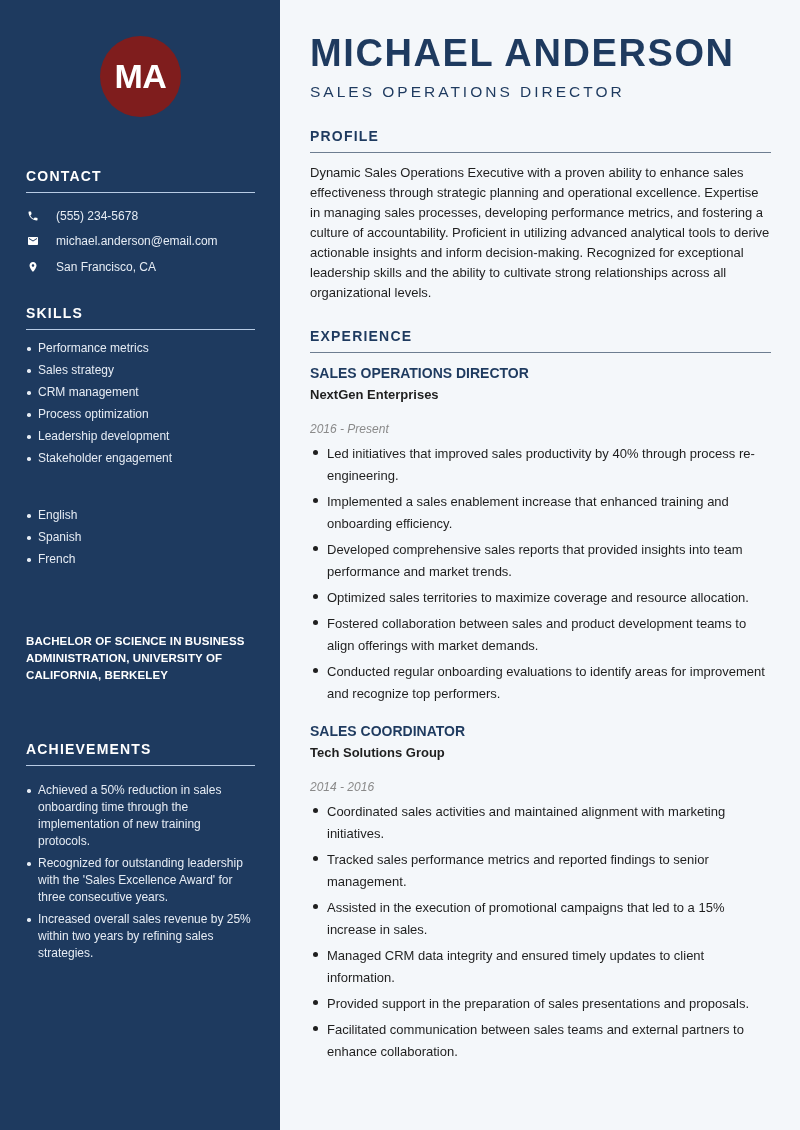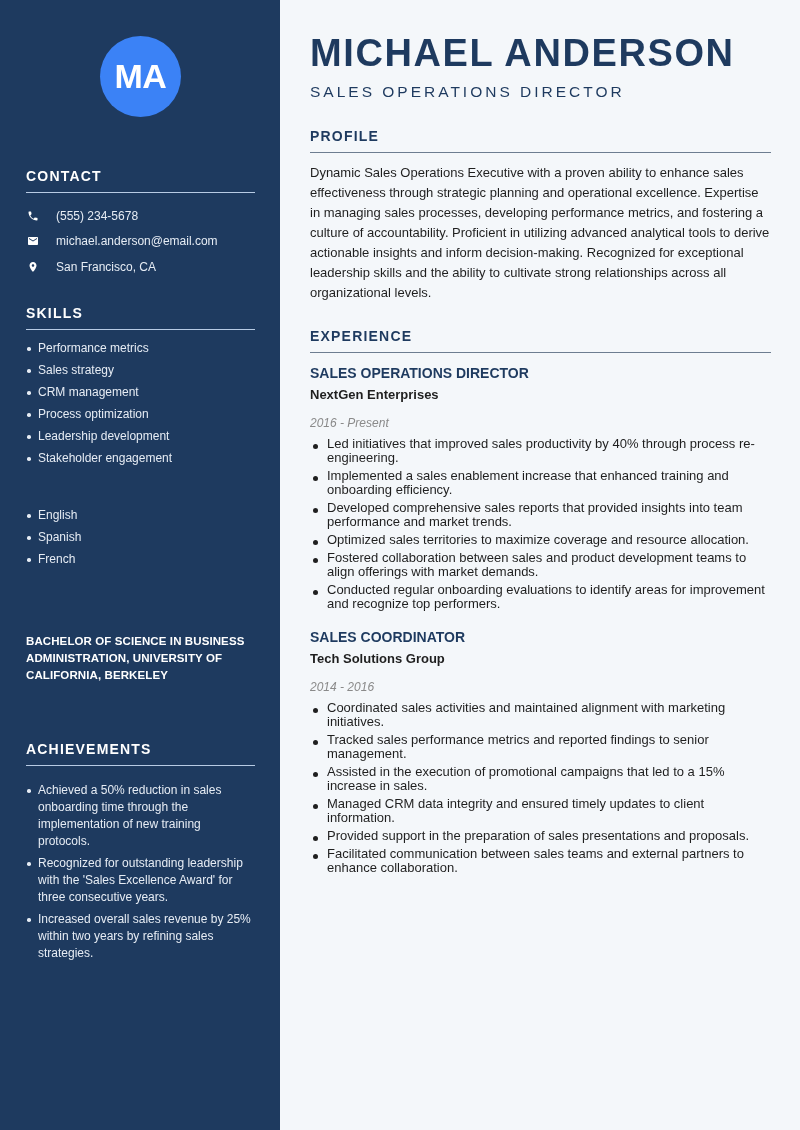--- a/index.html
+++ b/index.html
@@ -13,21 +13,21 @@
     .sidebar {
       position: absolute; left: 0; top: 0;
       width: 280px; height: 1130px;
       background: #1e3a5f;
       color: #ffffff;
       padding: 0 26px;
     }
     .avatar {
       position: absolute; left: 100px; top: 36px;
       width: 81px; height: 81px; border-radius: 50%;
-      background: #3b82f6;
+      background: #7f1d1d;
       color: #ffffff;
       font-weight: bold; font-size: 34px;
       display: flex; align-items: center; justify-content: center;
       letter-spacing: -0.5px;
     }
     .side-section { position: absolute; left: 26px; width: 229px; }
     .side-title {
       font-size: 14px; font-weight: bold; letter-spacing: 1.2px;
       color: #ffffff; padding-bottom: 8px;
       border-bottom: 1.5px solid #b8cbe4;
@@ -66,24 +66,24 @@
     .main-title {
       font-size: 14px; font-weight: bold; color: #1e3a5f; letter-spacing: 1.2px;
       padding-bottom: 8px; border-bottom: 1.5px solid #6d7d90;
     }
     .profile-text {
       margin-top: 10px; font-size: 13px; line-height: 20px; color: #1f1f1f;
     }
     .job { margin-top: 12px; }
     .job-role { font-size: 14px; font-weight: bold; color: #1e3a5f; }
     .job-company { font-size: 13px; font-weight: bold; color: #1f1f1f; margin-top: 6px; }
-    .job-dates { font-size: 12px; font-style: italic; color: #8a8a8a; margin-top: 14px; }
+    .job-dates { font-size: 12px; font-style: italic; color: #8a8a8a; margin-top: 20px; }
     .job-bullets { list-style: none; margin-top: 7px; }
     .job-bullets li {
-      font-size: 13px; line-height: 14px; color: #1f1f1f;
+      font-size: 13px; line-height: 22px; color: #1f1f1f;
       padding-left: 17px; position: relative; margin-bottom: 4px;
     }
     .job-bullets li::before {
       content: ""; position: absolute; left: 3px; top: 7px;
       width: 5px; height: 5px; background: #1f1f1f; border-radius: 50%;
     }
   </style>
 </head>
 <body>
 

